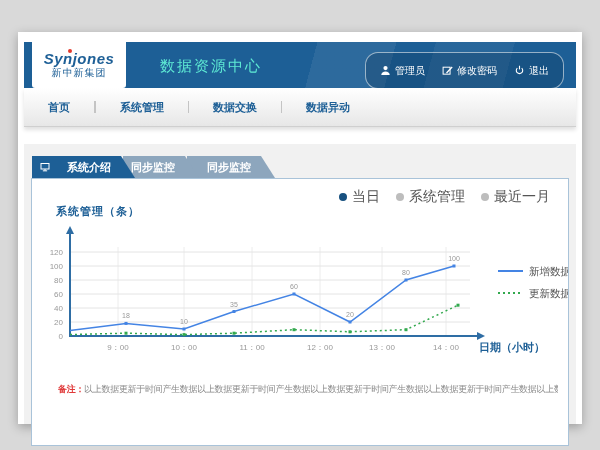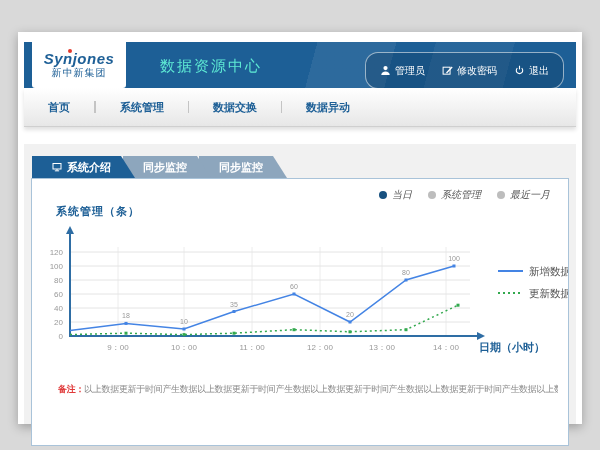--- a/index.html
+++ b/index.html
@@ -29,34 +29,34 @@
   
   .nav { margin:0 6px; height:39px; background:linear-gradient(#ffffff,#e7e7e7); border-bottom:1px solid #cfcfcf;
          display:flex; align-items:center; box-shadow:0 3px 4px rgba(0,0,0,0.12); position:relative; z-index:1; }
   .nav-item { padding:0 24px; font-size:11px; font-weight:bold; color:#1d5f96; cursor:pointer; line-height:24px; }
   .nav-sep { width:1px; height:12px; background:#c4c4c4; }
 
   
   .content { position:absolute; left:6px; right:6px; top:112px; bottom:0; background:#f1f1f1; }
 
   .tabs { position:absolute; left:8px; top:12px; height:22px; display:flex; z-index:3; }
-  .tab { height:22px; padding:0 24px 0 20px; margin-right:-12px; display:flex; align-items:center; gap:5px;
+  .tab { height:22px; padding:0 24px 0 8px; margin-right:-12px; display:flex; align-items:center; gap:17px;
          color:#ffffff; font-size:11px; font-weight:bold; background:#8da6bd; cursor:pointer;
          clip-path:polygon(0 0, calc(100% - 14px) 0, 100% 100%, 0 100%); }
   .tab:nth-child(1){ z-index:3; } .tab:nth-child(2){ z-index:2; } .tab:nth-child(3){ z-index:1; padding-left:20px; }
   .tab.active { background:#1d5f96; }
   .tab-icon svg { display:block; }
 
   .panel { position:absolute; left:7px; right:7px; top:34px; height:268px; background:#ffffff; border:1px solid #a9c3d9; }
 
   .filter-row { position:absolute; top:9px; right:18px; display:flex; align-items:center; gap:16px; }
   .radio-item { display:flex; align-items:center; gap:5px; cursor:pointer; }
   .radio-dot { width:8px; height:8px; border-radius:50%; background:#bdbdbd; }
   .radio-item.selected .radio-dot { background:#17507f; }
-  .radio-label { font-size:10px; color:#555555;font-style:italic; }
+  .radio-label { font-size:14px; color:#555555; }
 
   .y-axis-title { position:absolute; left:24px; top:25px; font-size:11px; font-weight:bold; color:#1d5f96; letter-spacing:1px; }
 
   .chart-wrap { position:absolute; left:0; top:44px; width:536px; height:150px; }
   .chart-wrap svg { display:block; }
 
   .note { position:absolute; left:26px; top:204px; width:500px; font-size:9px; letter-spacing:-0.3px;
           white-space:nowrap; overflow:hidden; color:#8a8a8a; }
   .note-label { color:#e03a3a; font-weight:bold; }
 </style>

